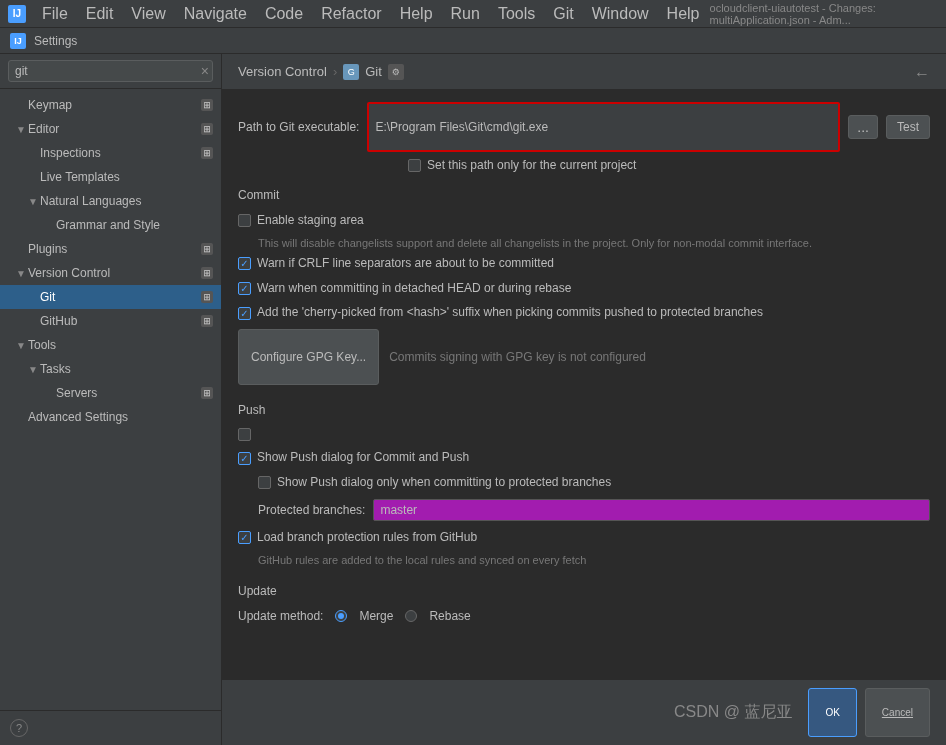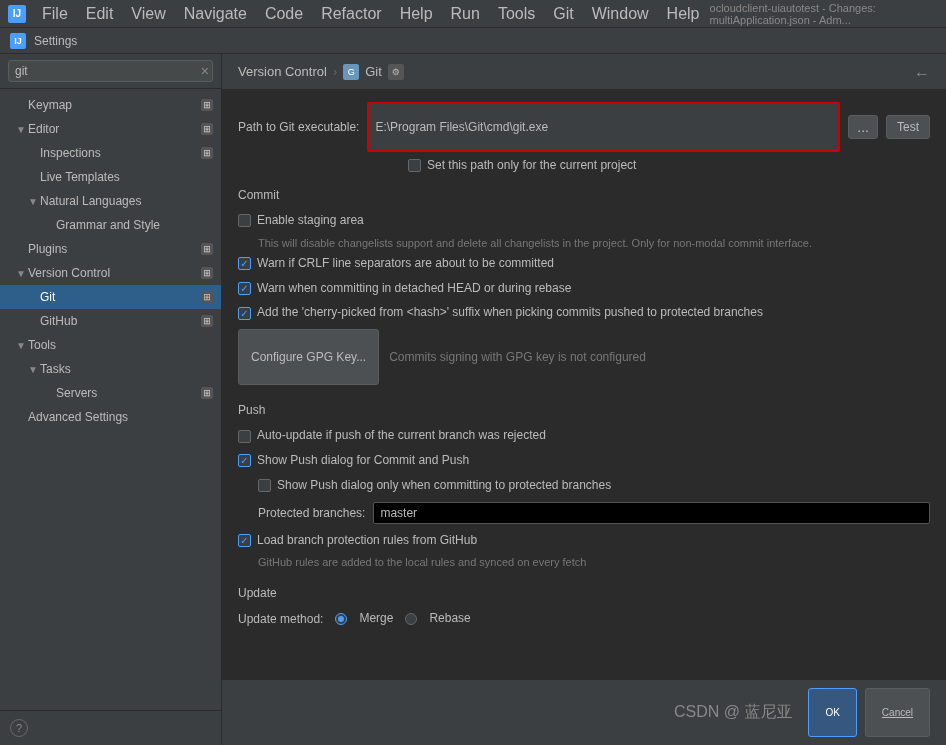--- a/index.html
+++ b/index.html
@@ -350,21 +350,21 @@
       gap: 8px;
       margin-bottom: 8px;
     }
     .text-label {
       color: #bbbbbb;
       font-size: 12px;
       white-space: nowrap;
     }
     .text-input {
       flex: 1;
-      background: #000000;
+      background: #a21caf;
       border: 1px solid #555;
       border-radius: 2px;
       color: #bbbbbb;
       font-size: 12px;
       padding: 3px 6px;
       outline: none;
     }
     .radio-btn {
       width: 12px; height: 12px;
       border-radius: 50%;
@@ -605,21 +605,20 @@
           <button class="configure-btn">Configure GPG Key...</button>
           <span class="gpg-note">Commits signing with GPG key is not configured</span>
         </div>
       </div>
 
       <div class="section">
         <div class="section-title">Push</div>
 
         <div class="option-row">
           <div class="checkbox unchecked"></div>
-          <span class="option-text">Auto-update if push of the current branch was rejected</span>
         </div>
 
         <div class="option-row">
           <div class="checkbox checked"></div>
           <span class="option-text">Show Push dialog for Commit and Push</span>
         </div>
 
         <div class="option-row indented">
           <div class="checkbox unchecked"></div>
           <span class="option-text">Show Push dialog only when committing to protected branches</span>

